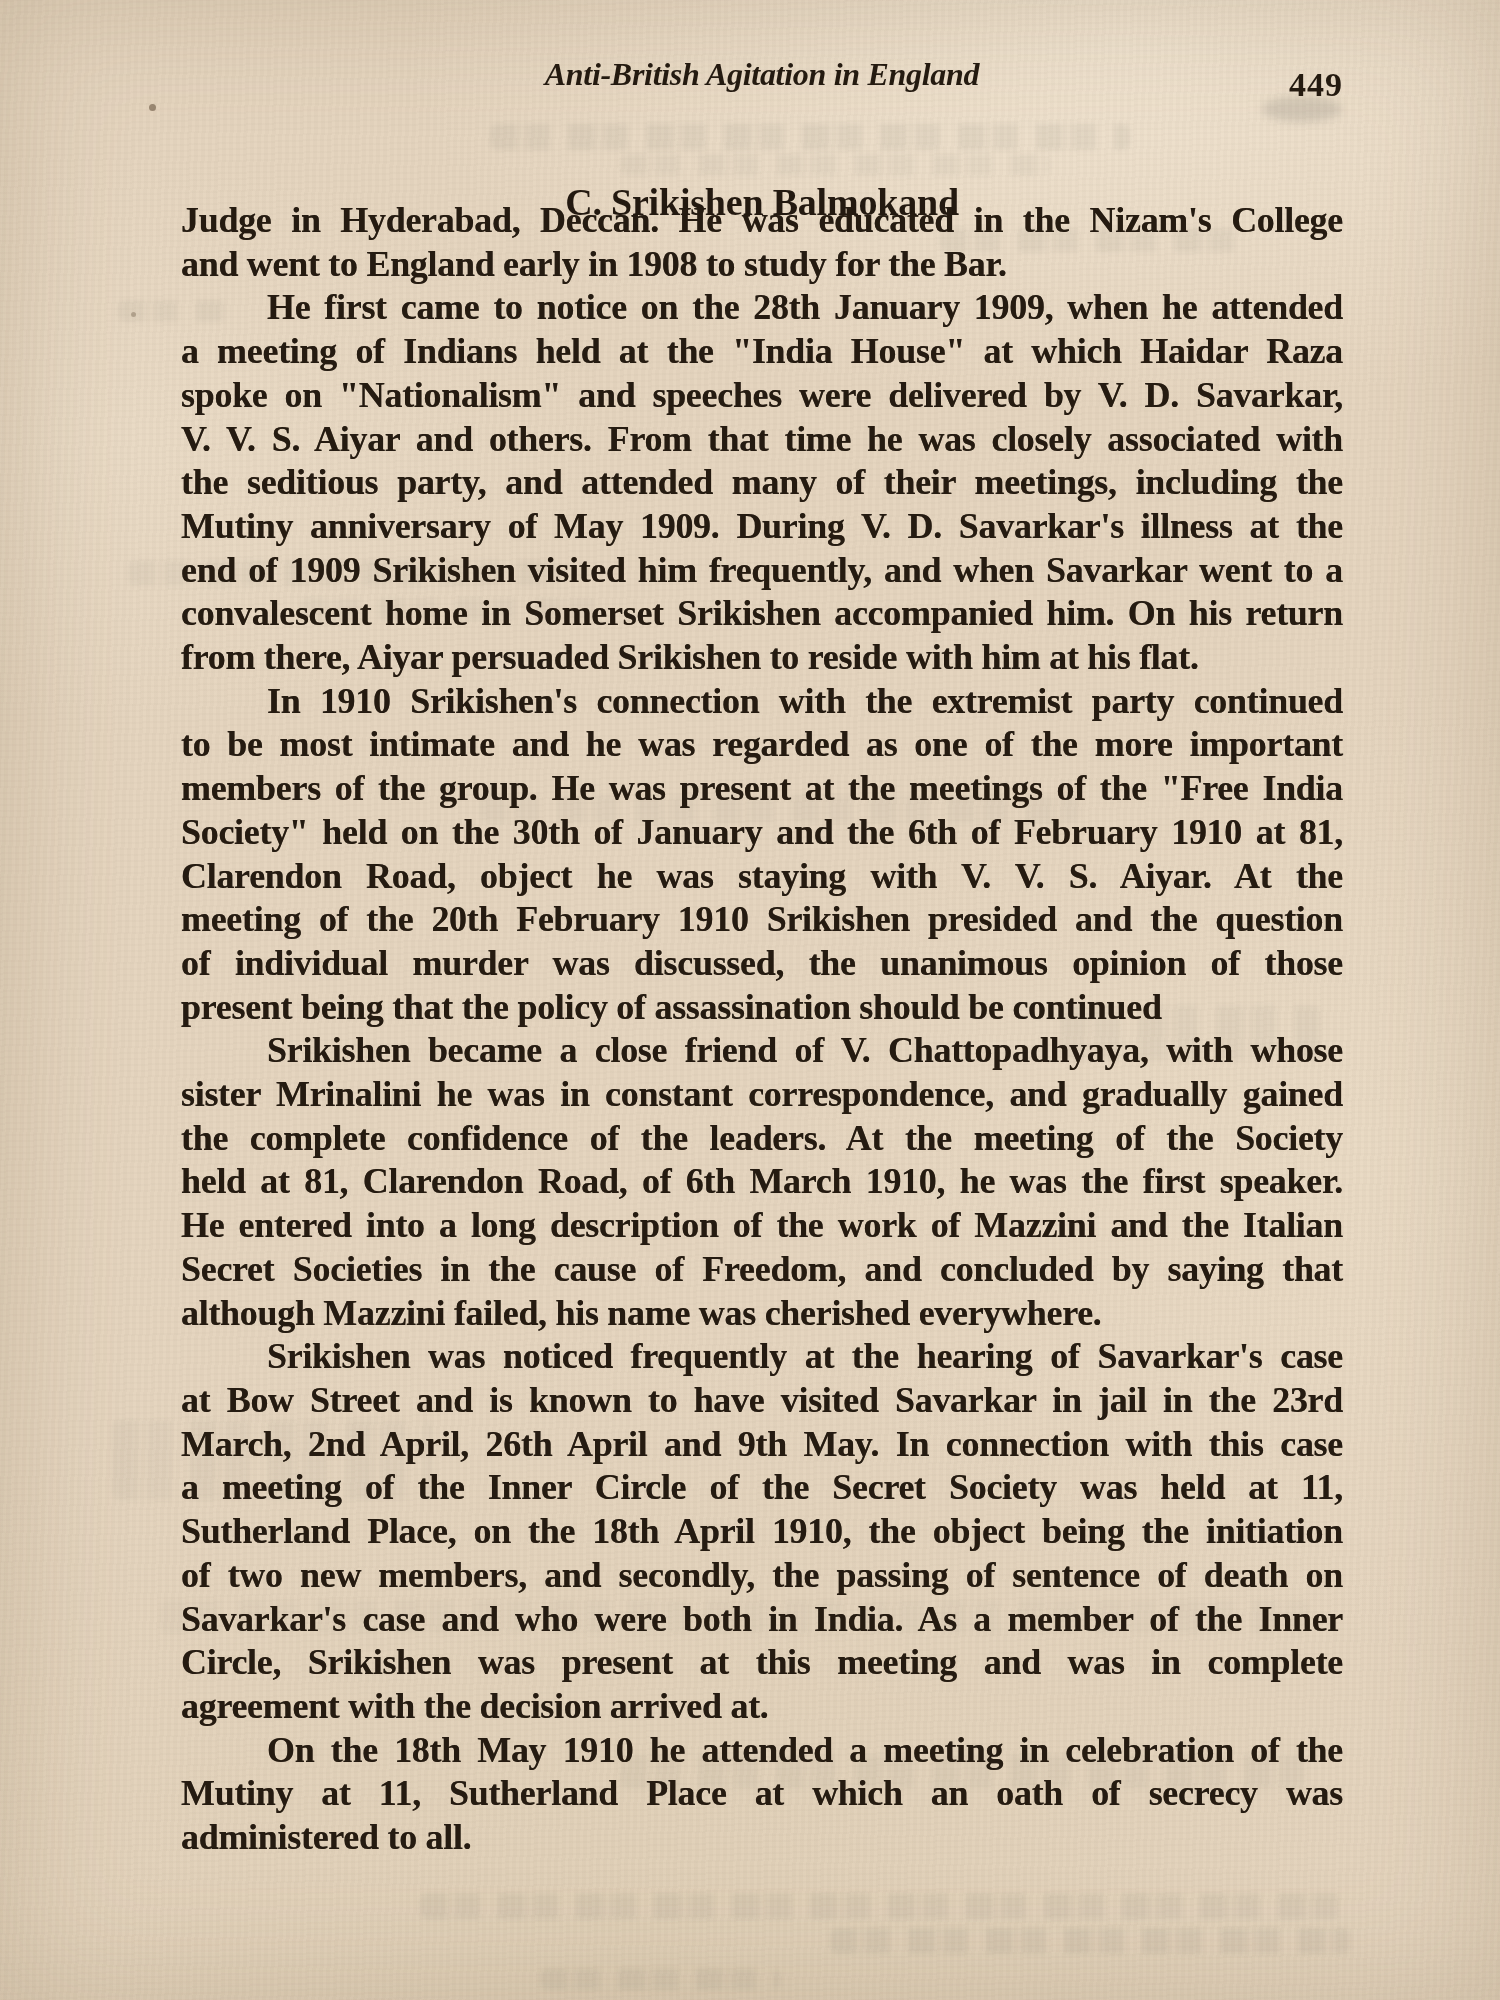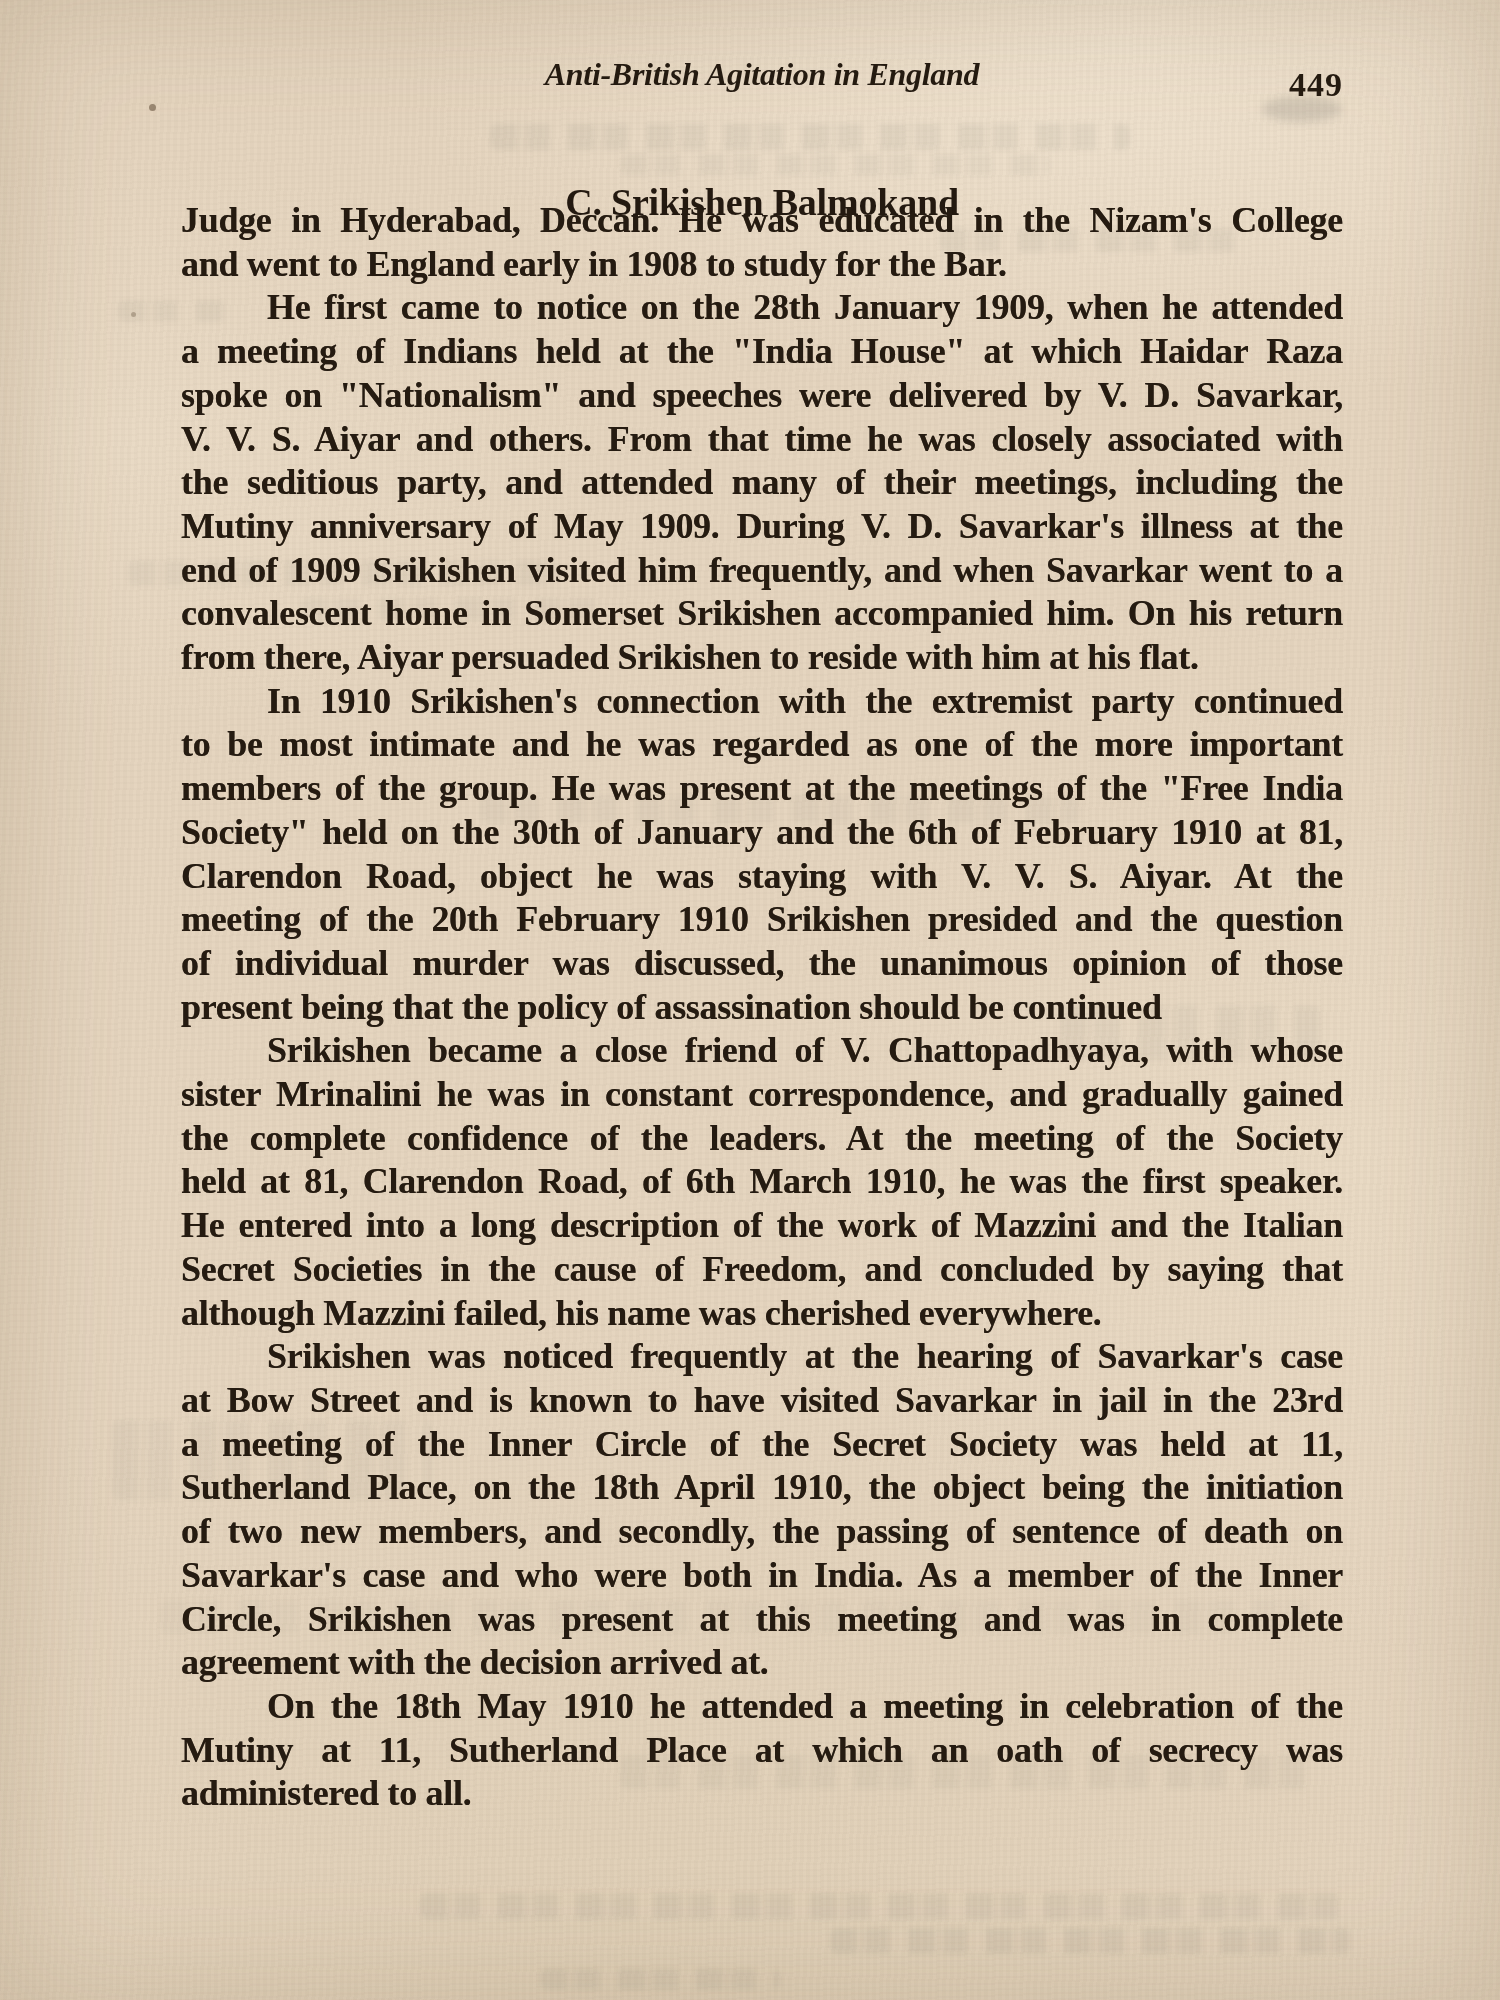--- a/index.html
+++ b/index.html
@@ -135,20 +135,21 @@
         <div class="line">sister Mrinalini he was in constant correspondence, and gradually gained</div>
         <div class="line">the complete confidence of the leaders. At the meeting of the Society</div>
         <div class="line">held at 81, Clarendon Road, of 6th March 1910, he was the first speaker.</div>
         <div class="line">He entered into a long description of the work of Mazzini and the Italian</div>
         <div class="line">Secret Societies in the cause of Freedom, and concluded by saying that</div>
         <div class="line last">although Mazzini failed, his name was cherished everywhere.</div>
       </div>
       <div class="para">
         <div class="line first">Srikishen was noticed frequently at the hearing of Savarkar's case</div>
         <div class="line">at Bow Street and is known to have visited Savarkar in jail in the 23rd</div>
+        <div class="line">March, 2nd April, 26th April and 9th May. In connection with this case</div>
         <div class="line">a meeting of the Inner Circle of the Secret Society was held at 11,</div>
         <div class="line">Sutherland Place, on the 18th April 1910, the object being the initiation</div>
         <div class="line">of two new members, and secondly, the passing of sentence of death on</div>
         <div class="line">Savarkar's case and who were both in India. As a member of the Inner</div>
         <div class="line">Circle, Srikishen was present at this meeting and was in complete</div>
         <div class="line last">agreement with the decision arrived at.</div>
       </div>
       <div class="para">
         <div class="line first">On the 18th May 1910 he attended a meeting in celebration of the</div>
         <div class="line">Mutiny at 11, Sutherland Place at which an oath of secrecy was</div>

